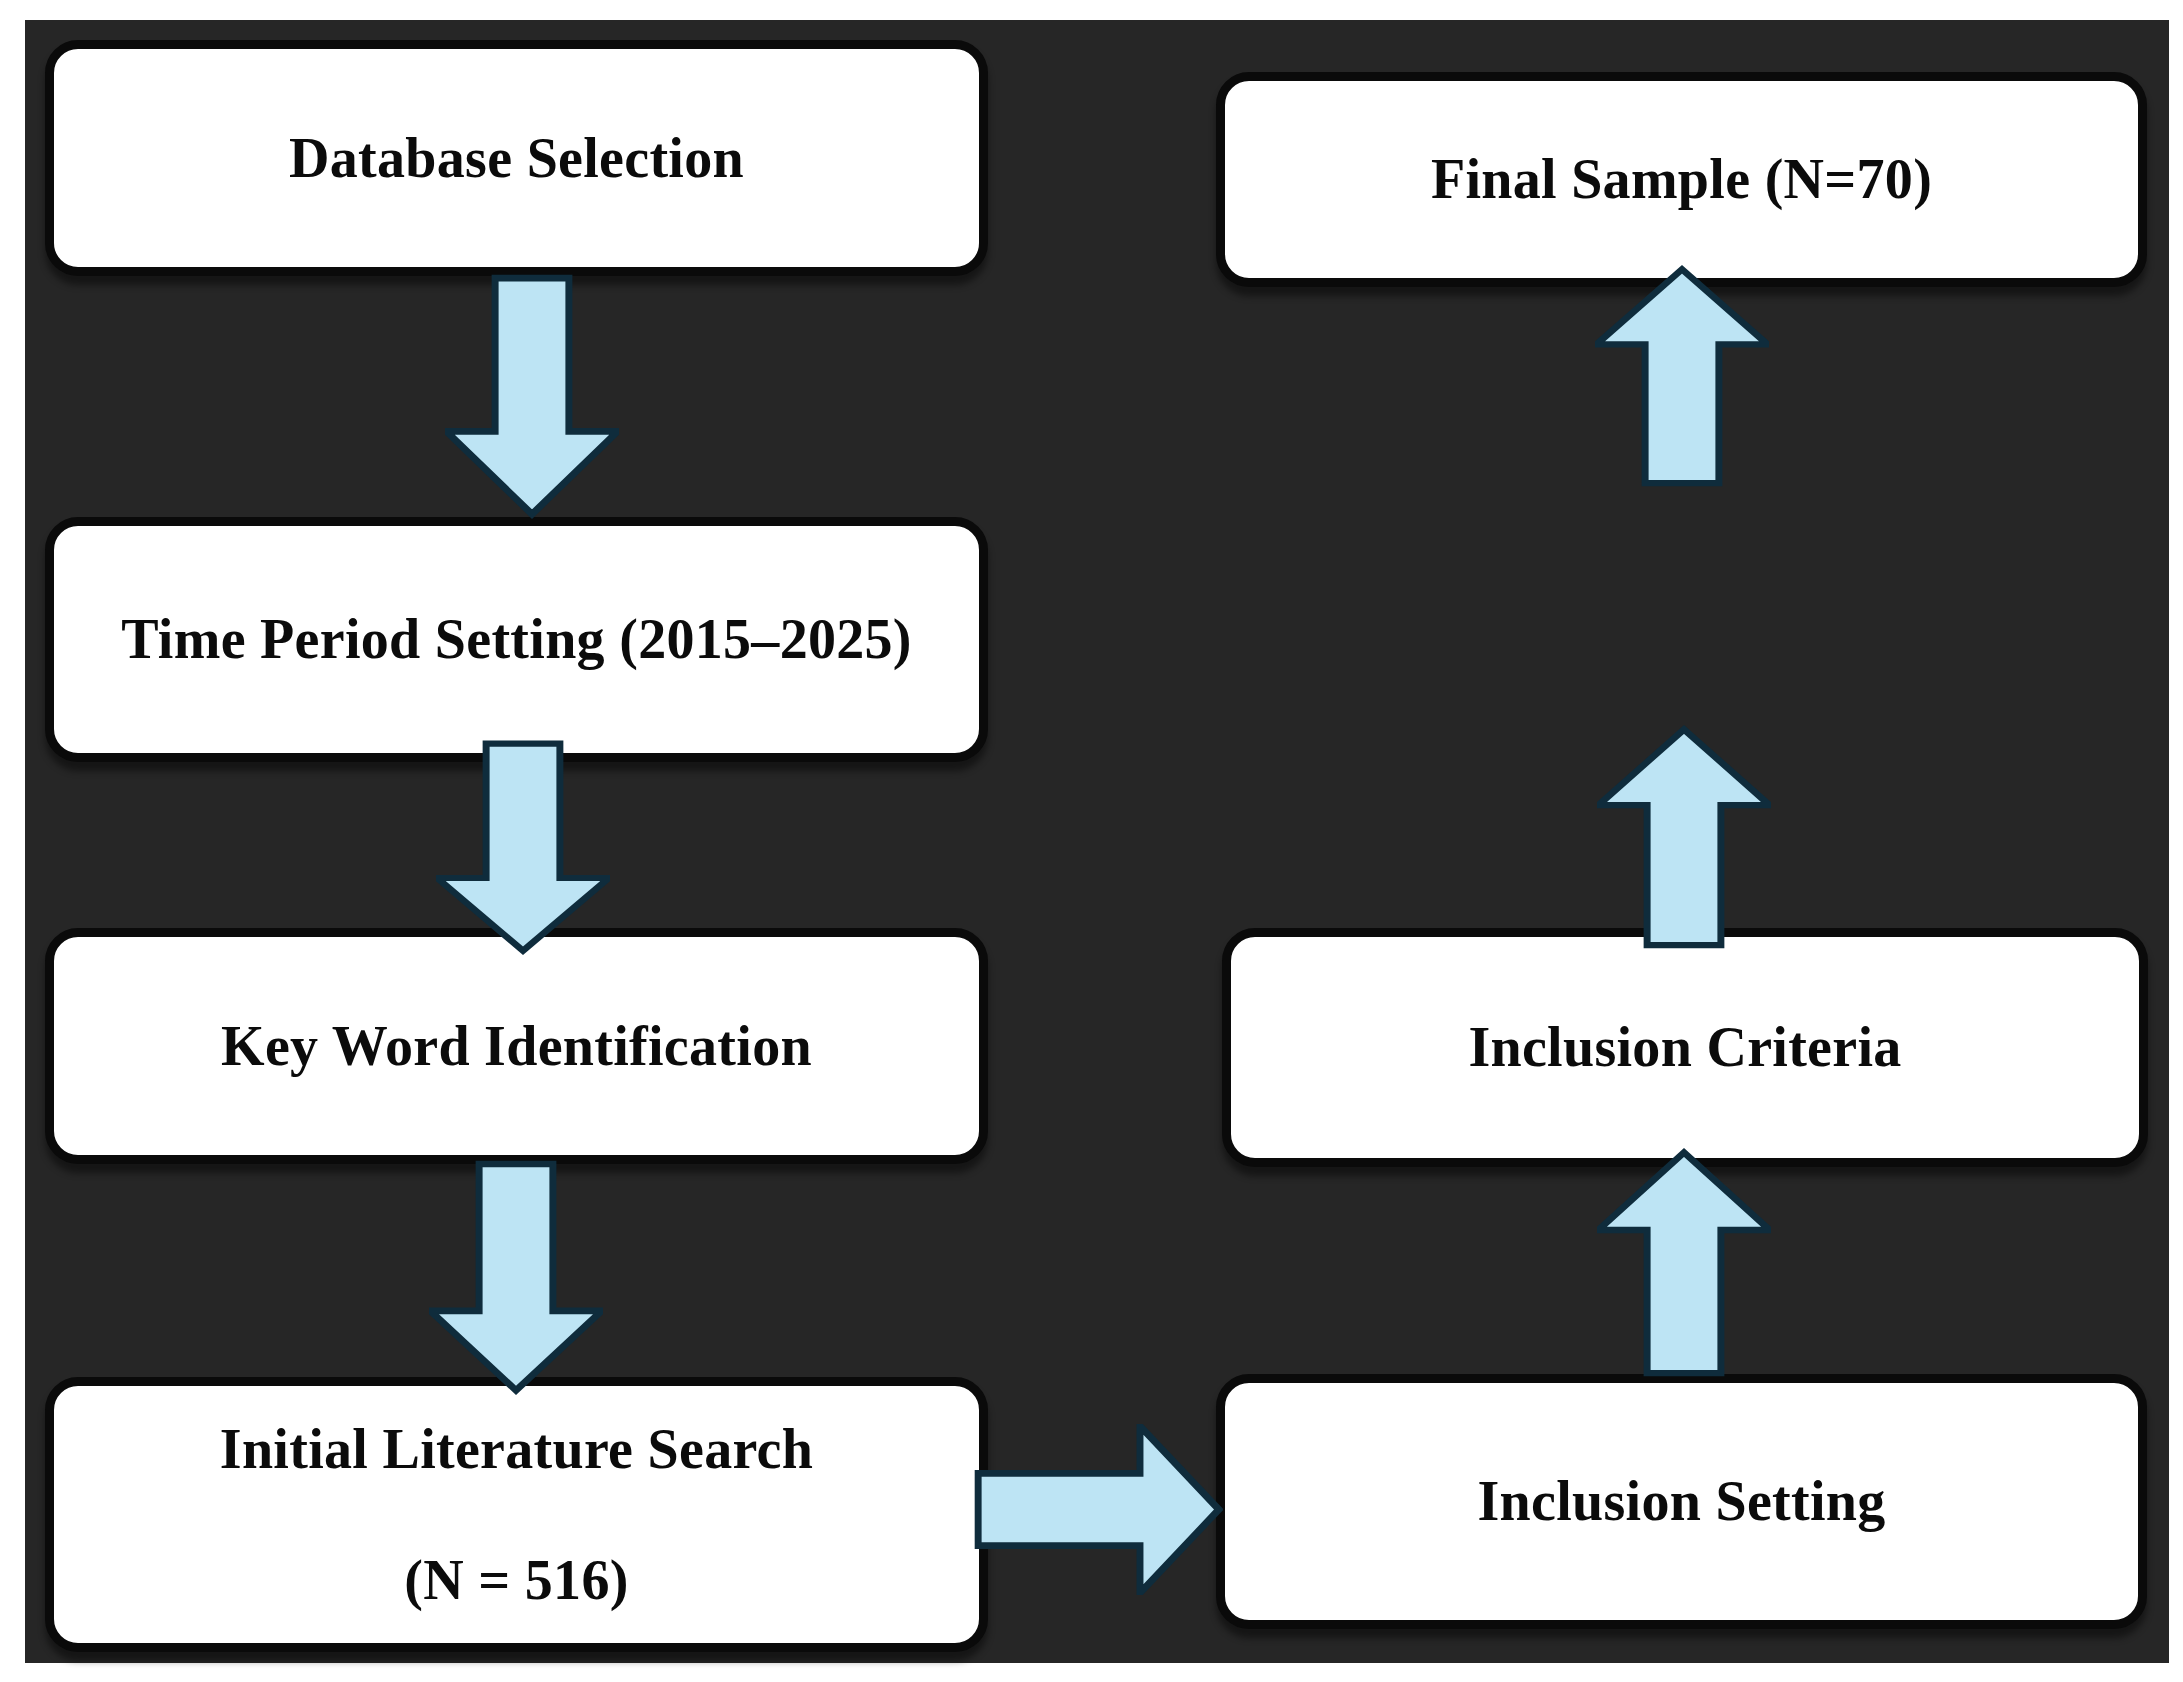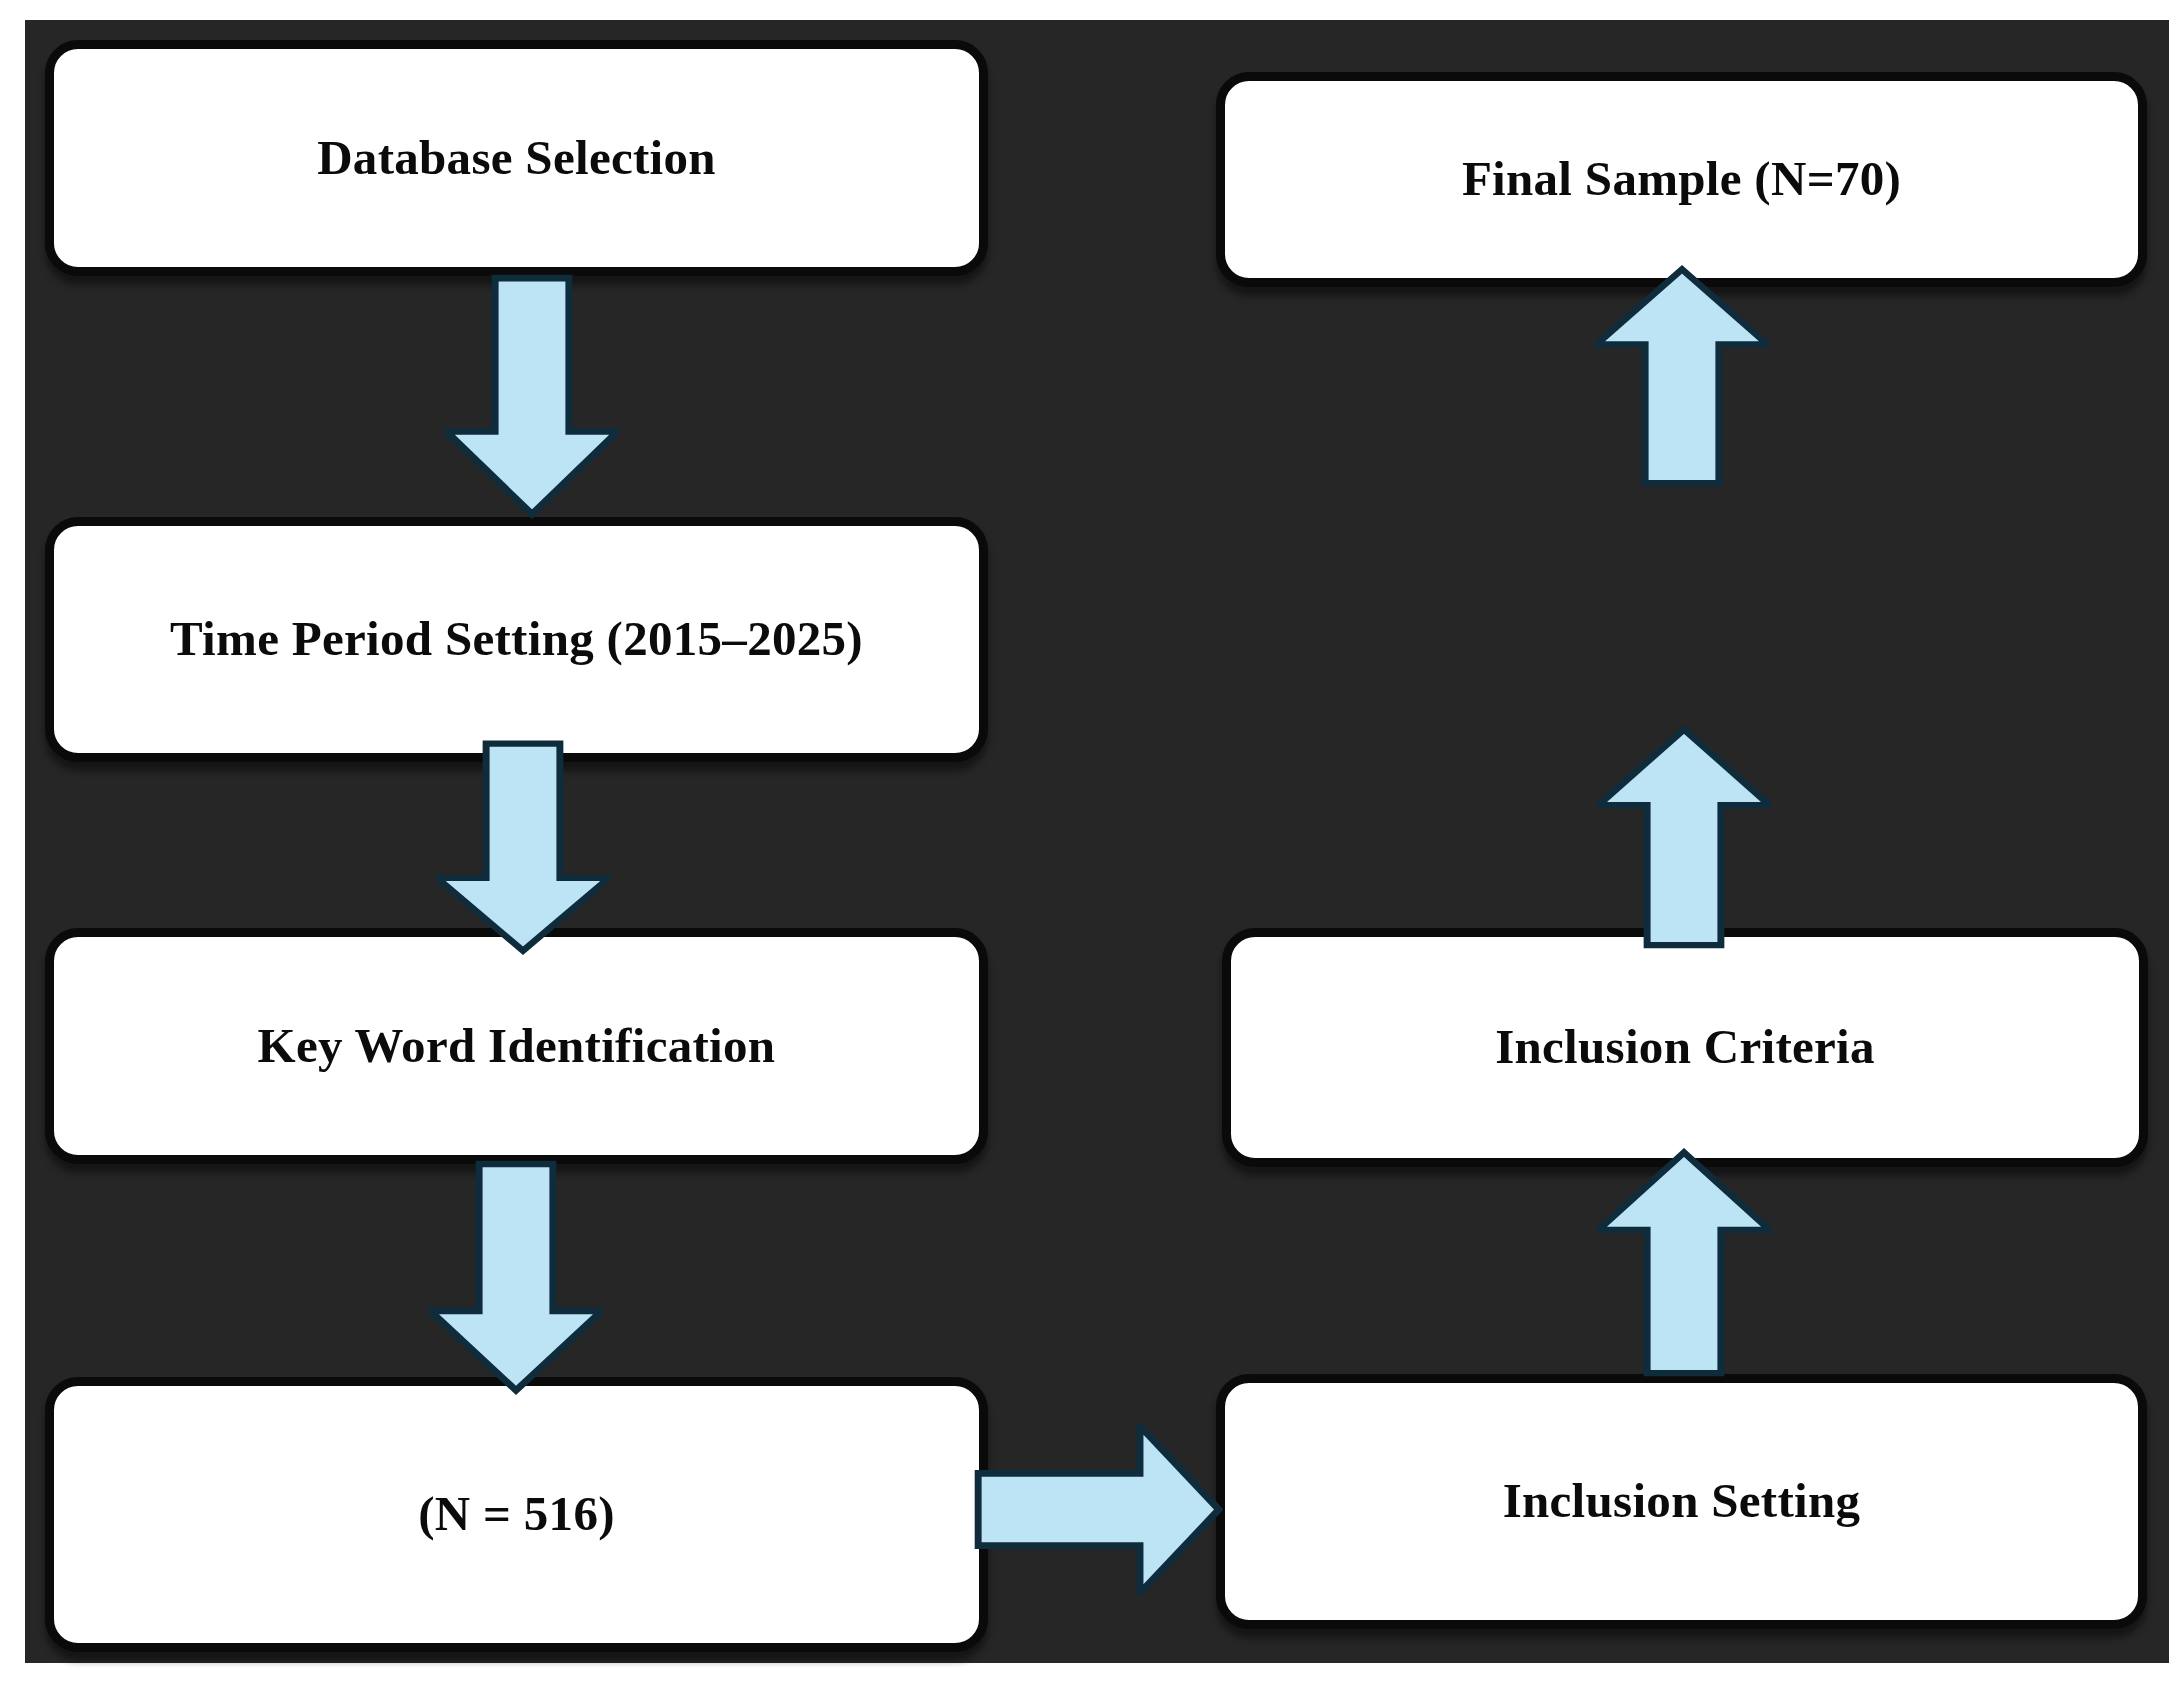--- a/index.html
+++ b/index.html
@@ -29,21 +29,21 @@
     display: flex;
     flex-direction: column;
     align-items: center;
     justify-content: center;
     text-align: center;
     z-index: 1;
     box-shadow: 0 8.3px 7px rgba(0,0,0,0.45);
   }
   .box .label {
     font-weight: bold;
-    font-size: 49px;
+    font-size: 56px;
     line-height: 1.15;
     color: var(--text-color, #0b0b0b);
     letter-spacing: 0.3px;
     white-space: nowrap;
   }
   
   #box-database            { left: 45px;  top: 40px;   width: 943px; height: 236px; }
   #box-time-period         { left: 45px;  top: 498px;  width: 943px; height: 245px; margin-top: 19px; }
   #box-keyword             { left: 45px;  top: 928px; width: 943px; height: 236px; }
   #box-initial-search      { left: 45px;  top: 1377px; width: 943px; height: 275px; row-gap: 67px; }
@@ -83,20 +83,21 @@
 
   <div class="box" id="box-time-period">
     <div class="label">Time Period Setting (2015–2025)</div>
   </div>
 
   <div class="box" id="box-keyword">
     <div class="label">Key Word Identification</div>
   </div>
 
   <div class="box" id="box-initial-search">
+    <div class="label">Initial Literature Search</div>
     <div class="label">(N = 516)</div>
   </div>
 
   <div class="box" id="box-final-sample">
     <div class="label">Final Sample (N=70)</div>
   </div>
 
 
   <div class="box" id="box-exclusion">
     <div class="label">Inclusion Criteria</div>

